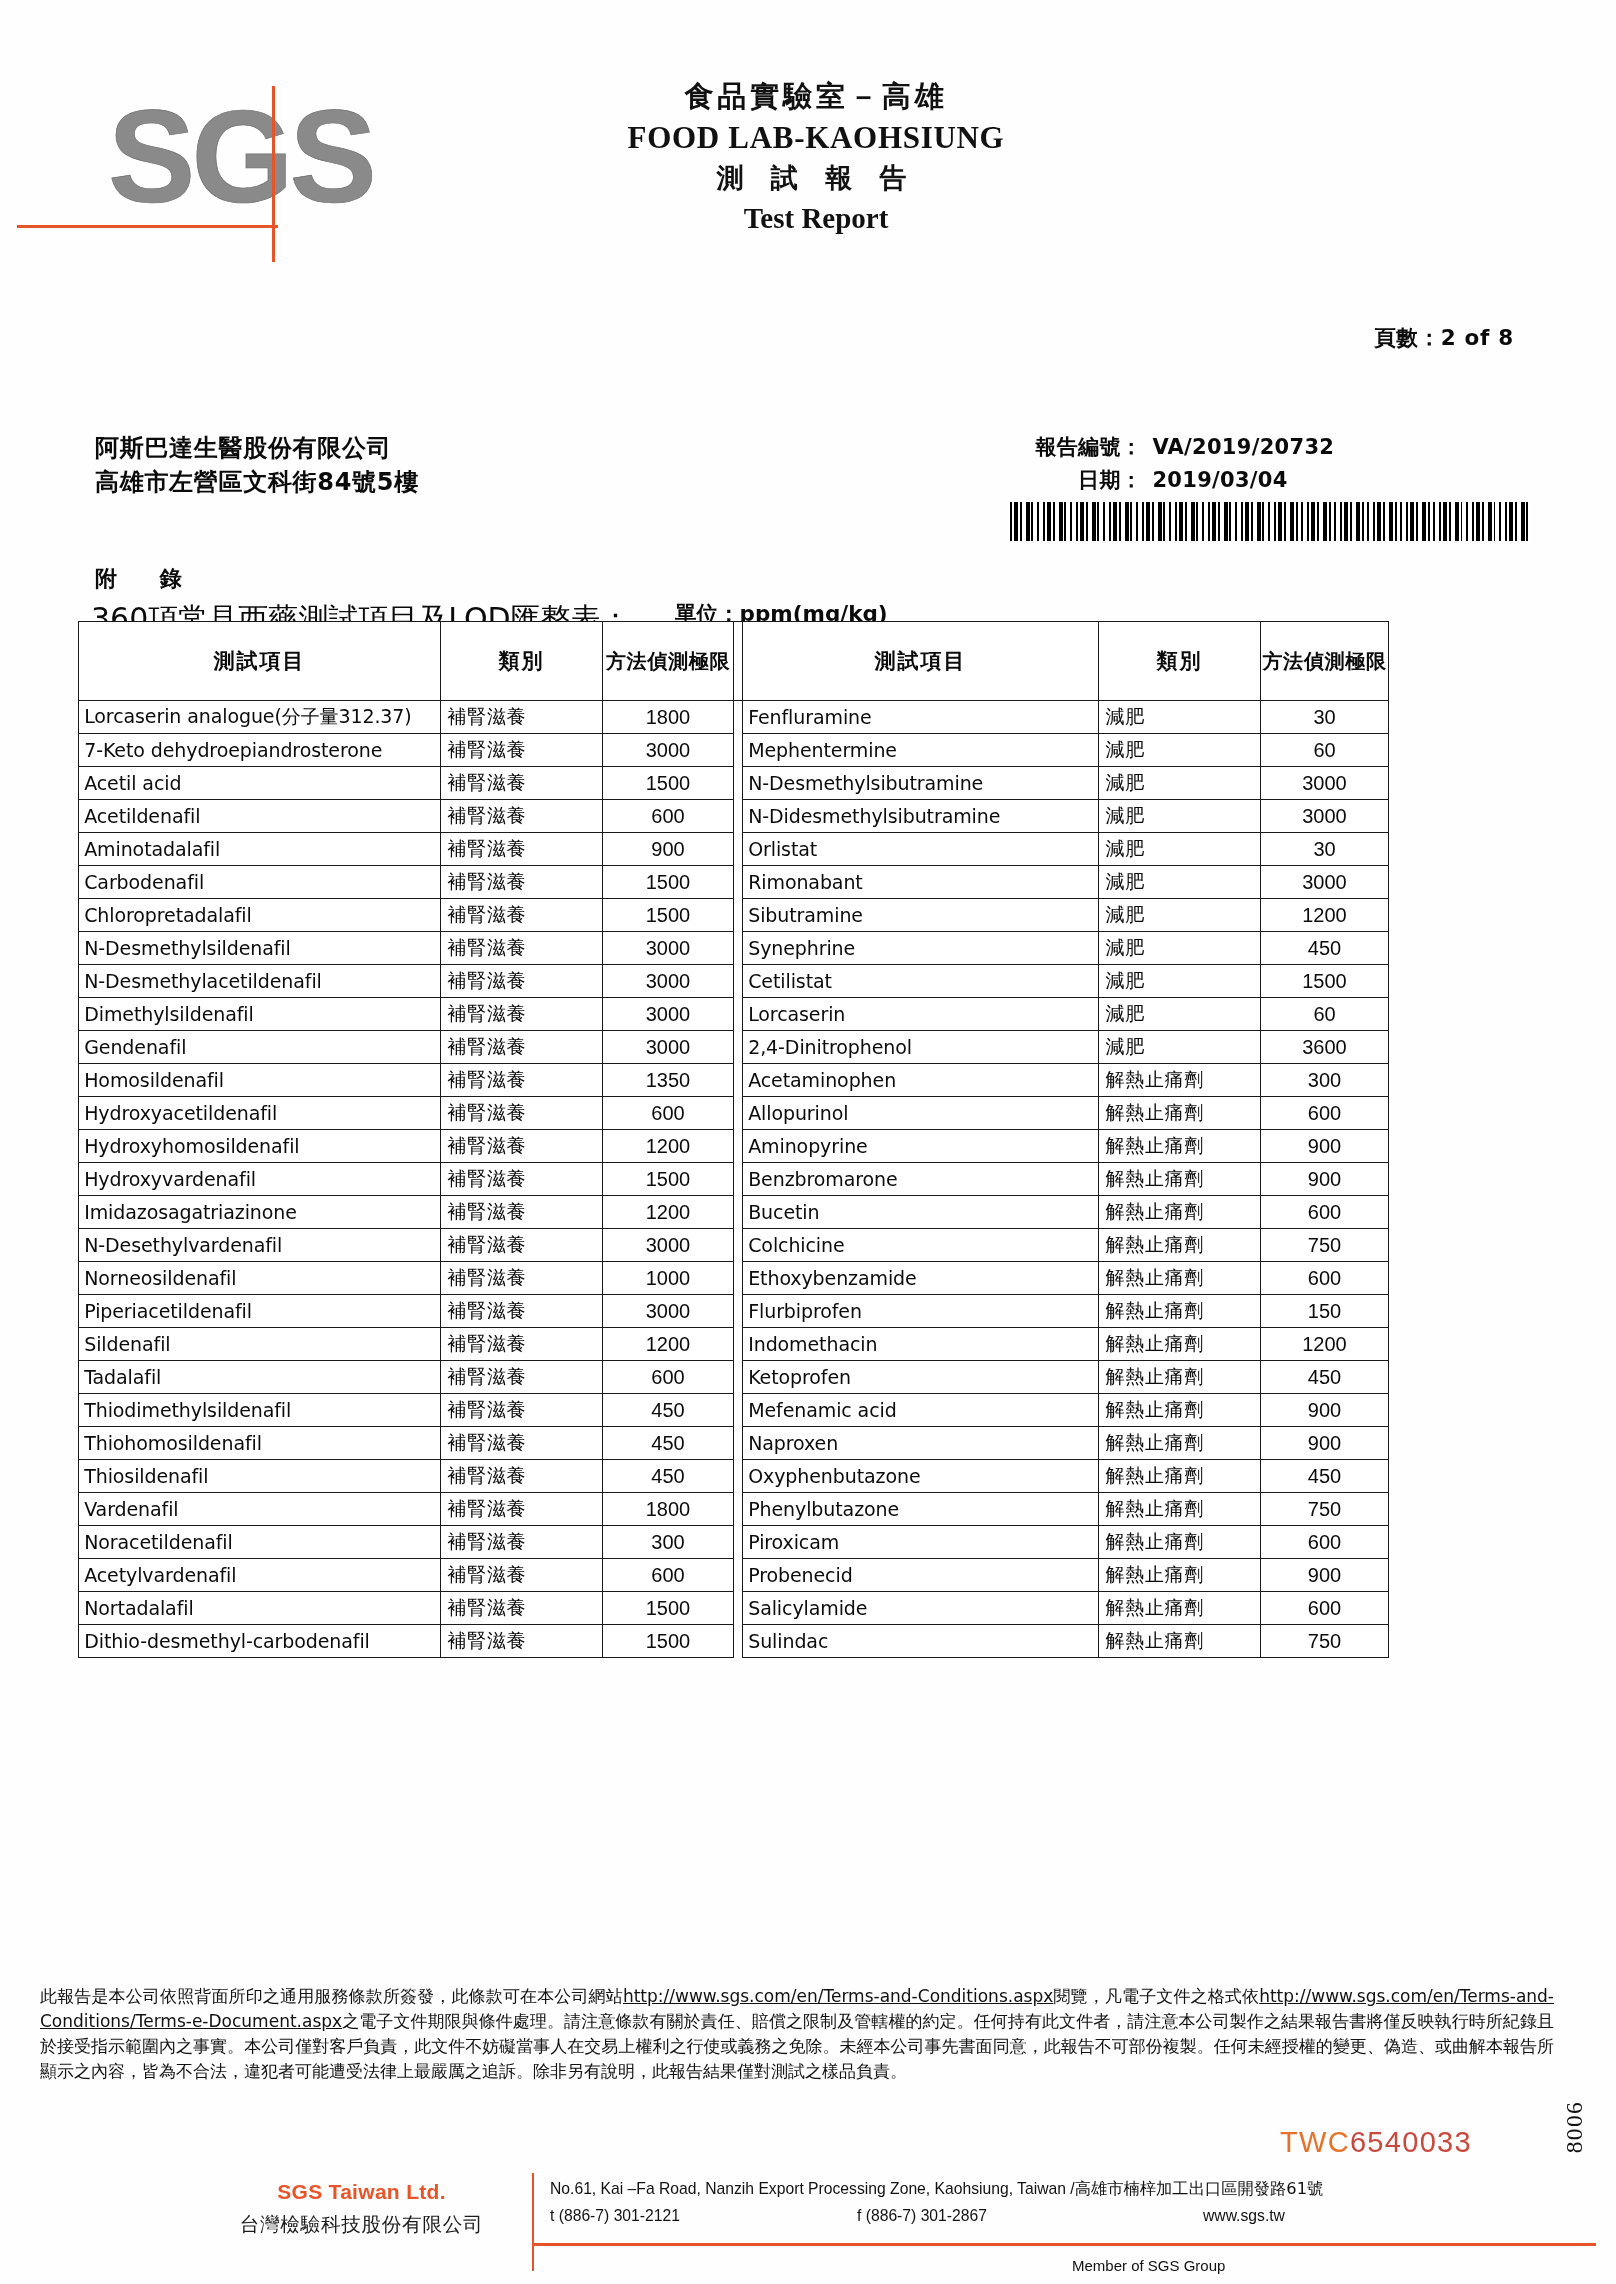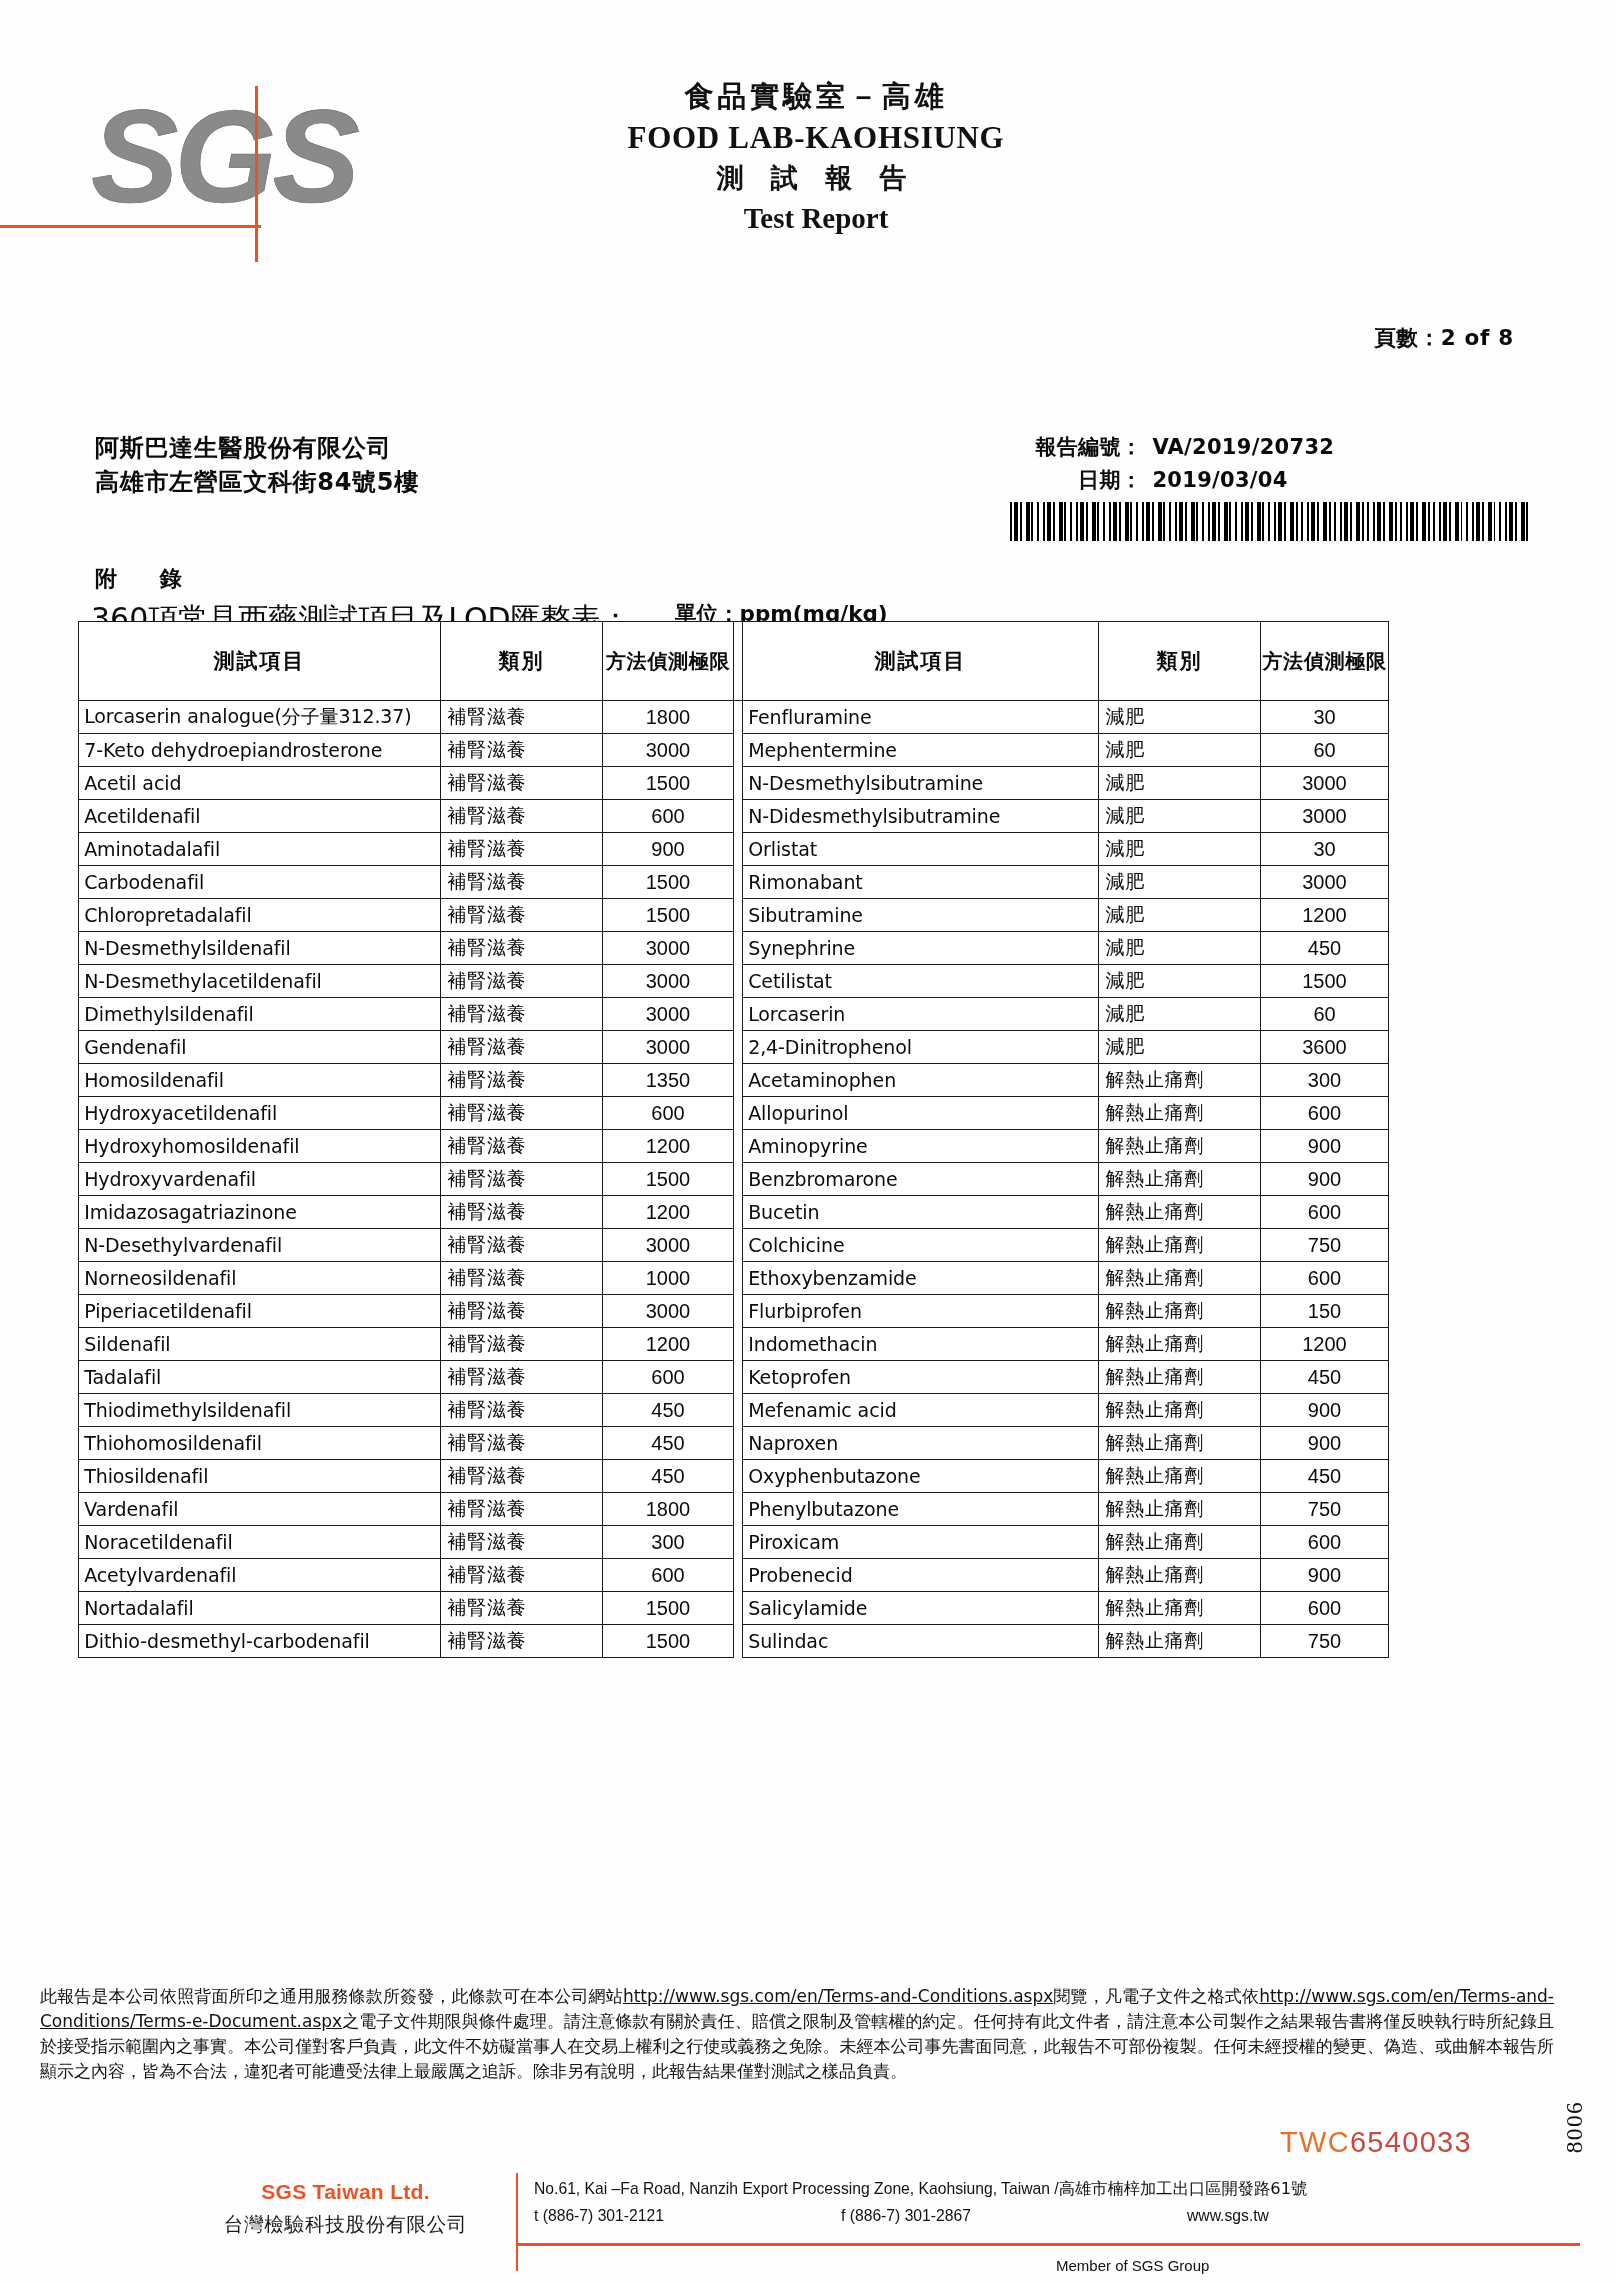--- a/index.html
+++ b/index.html
@@ -22,25 +22,24 @@
   
   .header {
     position: absolute;
     top: 78px;
     left: 0;
     width: 1616px;
     height: 196px;
   }
   .logo-wrap {
     position: absolute;
-    left: 91px;
+    left: 108px;
     top: 13px;
     width: 287px;
     height: 196px;
-    font-style: italic;
   }
   .logo-text {
     position: absolute;
     left: 0px;
     top: 0px;
     font-family: "Liberation Sans", sans-serif;
     font-weight: bold;
     font-size: 131px;
     letter-spacing: -3.9px;
     color: #8a8a8a;
@@ -291,21 +290,21 @@
     font-size: 23.5px;
     letter-spacing: 1.3px;
     color: #111;
     writing-mode: vertical-rl;
     text-orientation: sideways;
     transform: rotate(180deg);
   }
 
   .footbar {
     position: absolute;
-    left: 0;
+    left: 16px;
     top: 2173px;
     width: 1288px;
     height: 111px;
   }
   .fb-left {
     position: absolute;
     left: 189px;
     top: 6.5px;
     width: 313px;
     text-align: center;

